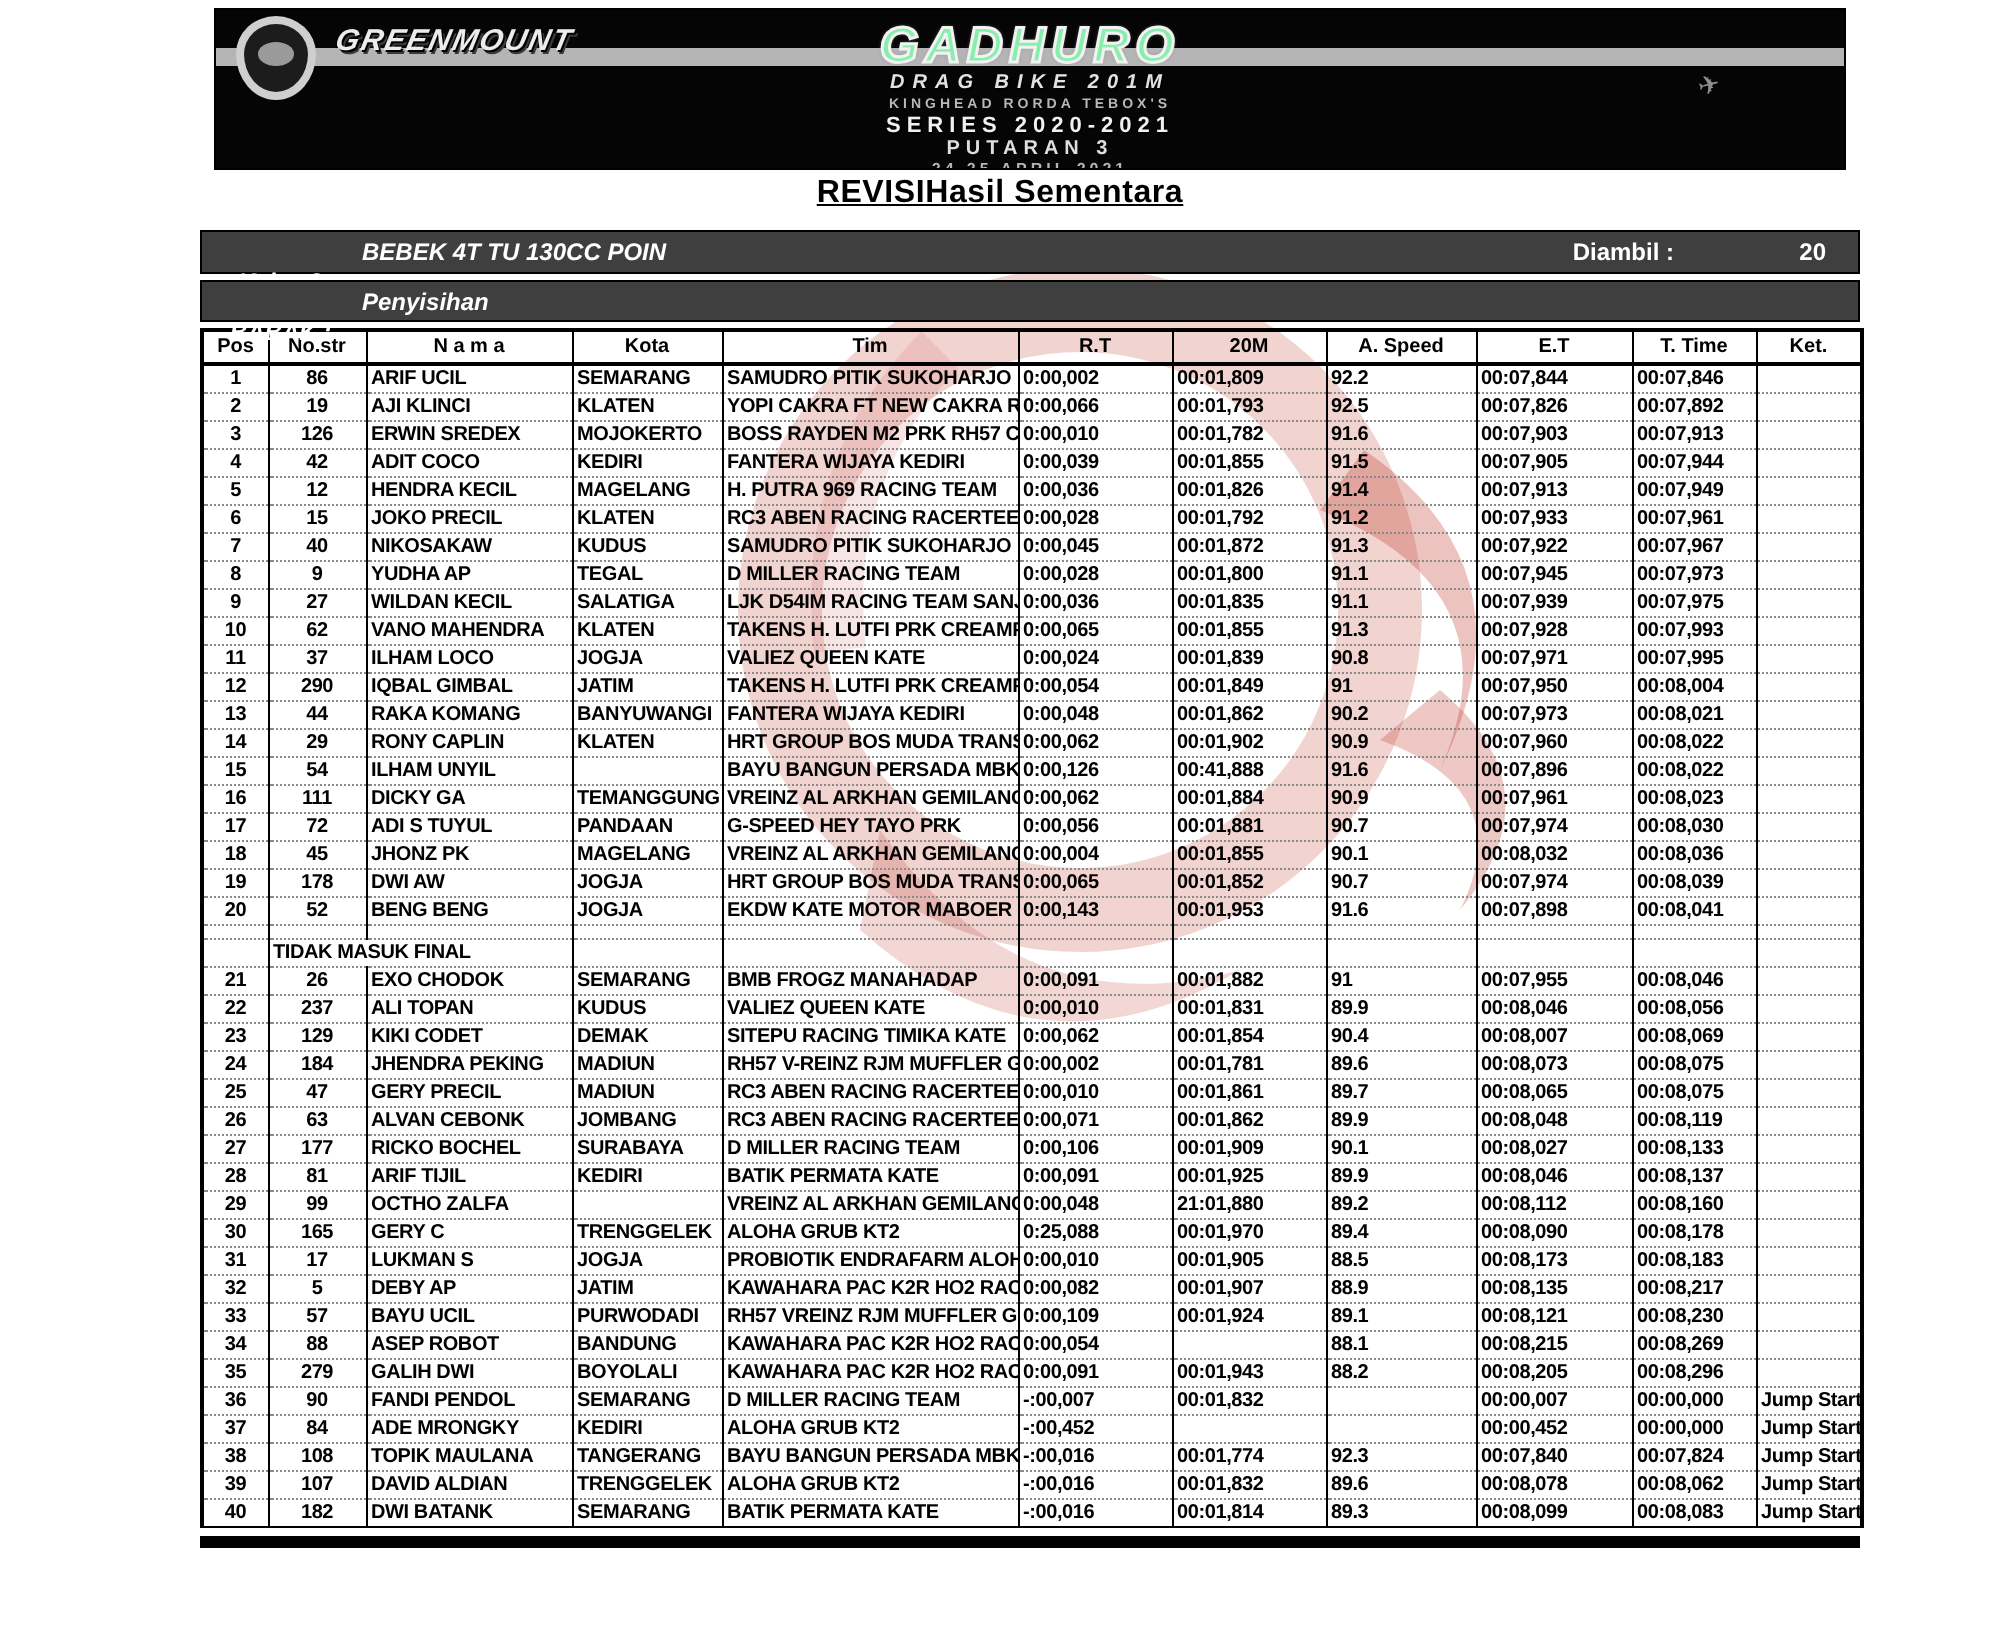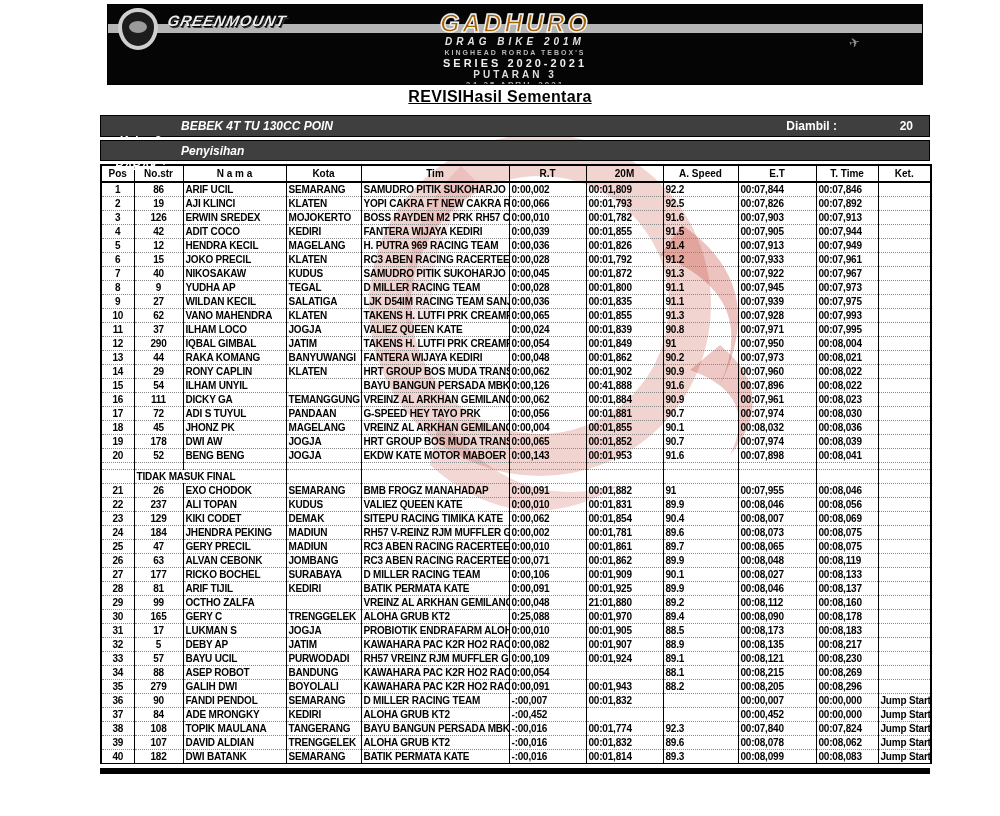--- a/index.html
+++ b/index.html
@@ -7,21 +7,21 @@
 
   .page { position:absolute; left:0; top:0; width:1000px; height:816px; background:#fff; }
 
   
   .banner { position:absolute; left:107px; top:4px; width:816px; height:81px; background:#050505; border:1px solid #000; overflow:hidden; }
   .banner-stripe { position:absolute; left:0; top:19px; width:100%; height:9px; background:#b5b5b5; }
   .club-badge { position:absolute; left:10px; top:3px; width:40px; height:42px; border-radius:50% 50% 50% 50% / 45% 45% 55% 55%; border:4px solid #cfcfcf; background:#1c1c1c; }
   .club-badge-inner { position:absolute; left:7px; top:9px; width:18px; height:12px; border-radius:50%; background:#9a9a9a; }
   .greenmount { position:absolute; left:60px; top:7px; font-style:italic; font-weight:900; font-size:15px; letter-spacing:1px; color:#ececec; transform:skewX(-12deg); text-shadow:1px 1px 0 #000, 2px 2px 0 #3a3a3a; }
   .center-logo { position:absolute; left:50%; top:5px; transform:translateX(-50%); text-align:center; white-space:nowrap; }
-  .gadhuro { font-size:25px; font-weight:900; font-style:italic; letter-spacing:3px; color:#a16207; -webkit-text-stroke:1.5px #f2f2f2; text-shadow:0 0 2px #888; line-height:26px; }
+  .gadhuro { font-size:25px; font-weight:900; font-style:italic; letter-spacing:3px; color:#86efac; -webkit-text-stroke:1.5px #f2f2f2; text-shadow:0 0 2px #888; line-height:26px; }
   .dragbike { font-size:10px; font-weight:800; font-style:italic; letter-spacing:4px; color:#e2e2e2; text-shadow:1px 1px 0 #000; line-height:11px; }
   .sponsors { font-size:7px; font-weight:700; letter-spacing:2px; color:#b8b8b8; line-height:9px; margin-top:1px; }
   .seriesline { font-size:11px; font-weight:900; letter-spacing:3px; color:#f0f0f0; text-shadow:1px 1px 0 #000; line-height:12px; }
   .putaran { font-size:10px; font-weight:900; letter-spacing:3px; color:#dedede; line-height:11px; }
   .dateline { font-size:8px; font-weight:700; letter-spacing:2px; color:#b5b5b5; line-height:10px; }
   .jet-icon { position:absolute; right:62px; top:30px; color:#8f8f8f; font-size:13px; transform:rotate(-14deg); }
 
   
   .doc-title { position:absolute; left:0; top:88px; width:100%; text-align:center; font-size:16px; font-weight:800; text-decoration:underline; letter-spacing:0.3px; color:#000; }
 

